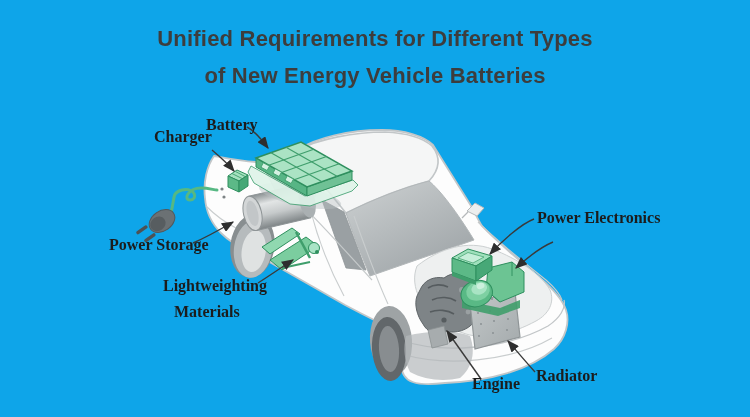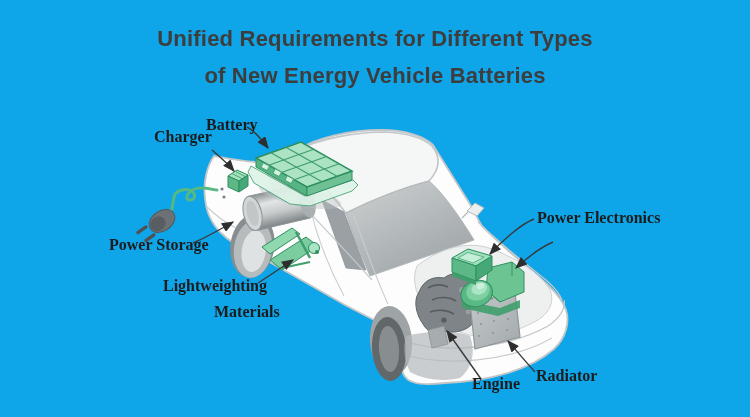--- a/index.html
+++ b/index.html
@@ -198,18 +198,18 @@
 
   <div id="title">
     <div>Unified Requirements for Different Types</div>
     <div>of New Energy Vehicle Batteries</div>
   </div>
 
   <div class="callout" style="left:206px;top:116px;">Battery</div>
   <div class="callout" style="left:154px;top:128px;">Charger</div>
   <div class="callout" style="left:109px;top:236px;">Power Storage</div>
   <div class="callout" style="left:150px;top:277px;margin-left:13px;">Lightweighting</div>
-  <div class="callout" style="left:174px;top:303px;margin-left:40px;">Materials</div>
+  <div class="callout" style="left:174px;top:303px;">Materials</div>
   <div class="callout" style="left:537px;top:209px;font-family:Liberation Serif, serif;">Power Electronics</div>
   <div class="callout" style="left:472px;top:375px;">Engine</div>
   <div class="callout" style="left:536px;top:367px;">Radiator</div>
 
 </div>
 
 </body></html>

